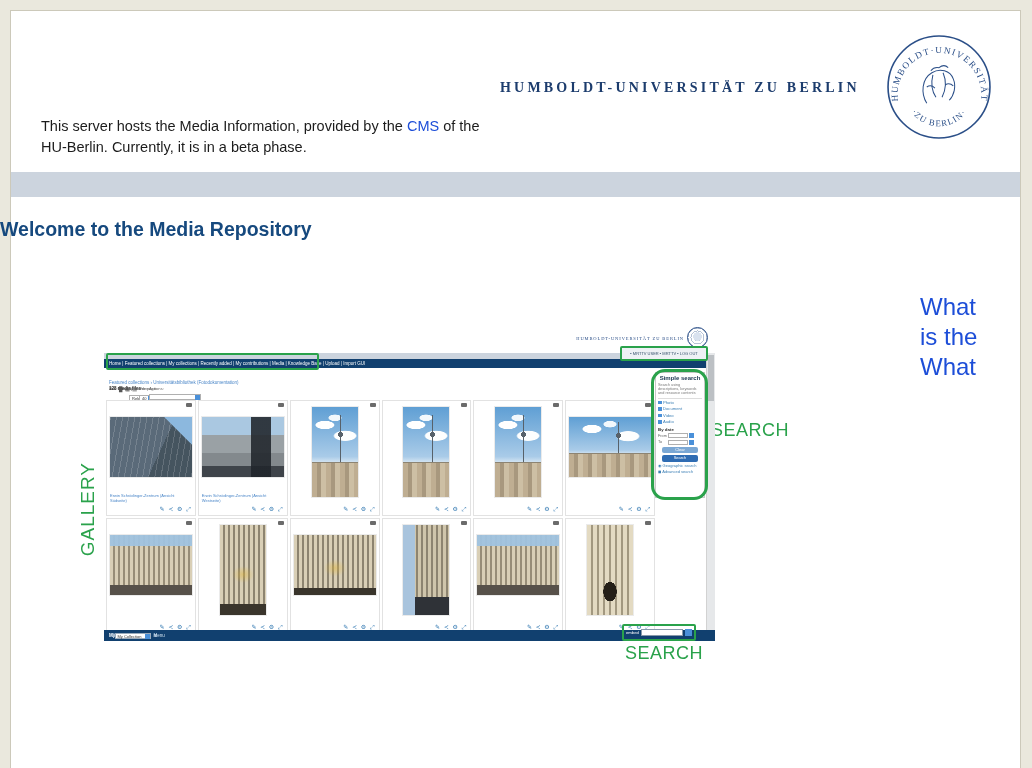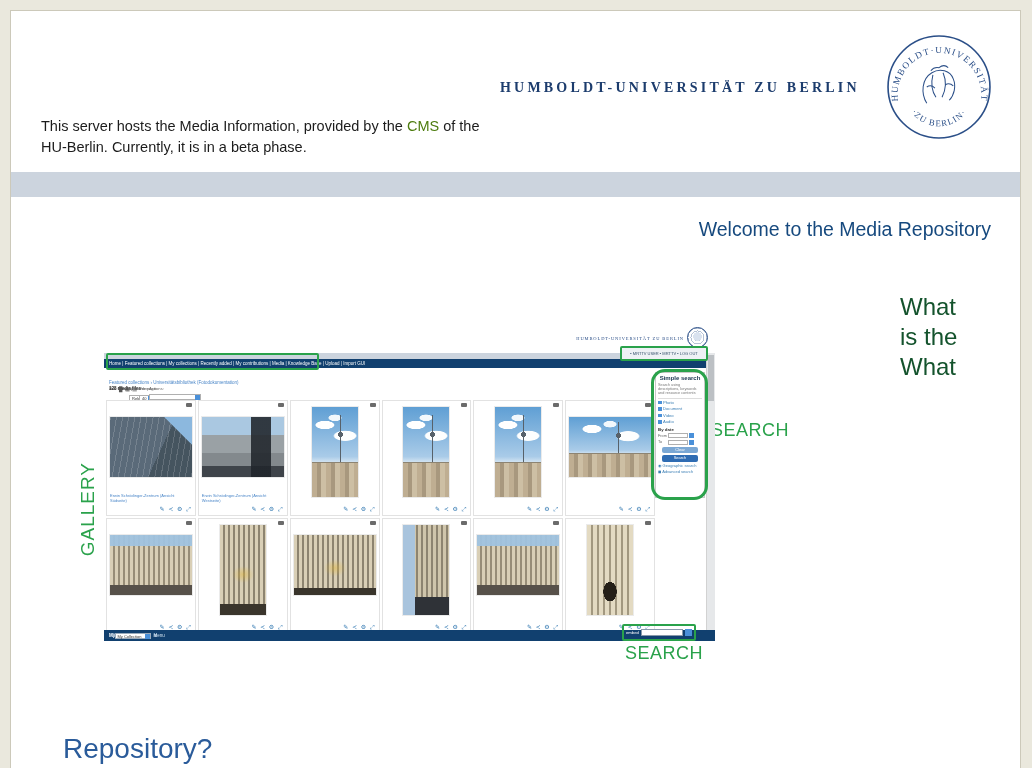--- a/index.html
+++ b/index.html
@@ -11,32 +11,32 @@
   .page { position:relative; width:1032px; height:768px; overflow:hidden; background:#eae8dd; }
   .panel {
     position:absolute; left:10px; top:10px; width:1011px; height:765px;
     background:#ffffff; border:1px solid #ccc9ba; border-bottom:none;
   }
   .graybar { position:absolute; left:11px; top:172px; width:1009px; height:25px; background:#ccd4de; }
 
   
   .si-title { position:absolute; left:41px; top:73px; font-size:17.5px; font-weight:bold; color:#0a0a0a; }
   .si-text  { position:absolute; left:41px; top:116px; width:458px; font-size:14.5px; line-height:21px; color:#1c1c1c; }
-  .si-text a { color:#4d7c0f; text-decoration:none; }
+  .si-text a { color:#1d4ed8; text-decoration:none; }
   .wordmark {
     position:absolute; left:500px; top:80px; white-space:nowrap;
     font-family:"Liberation Serif", "DejaVu Serif", serif;
     font-size:14px; font-weight:600; letter-spacing:3.2px; color:#1c3c6d;
   }
   .seal { position:absolute; left:886px; top:34px; width:106px; height:106px; }
 
   
-  .welcome { position:absolute; left:0; top:218px; width:991px; text-align:right;
-             font-size:19.5px; font-weight:normal; color:#16497e; }
-  .q-lines { position:absolute; left:900px; top:292px; font-size:24px; line-height:30px; color:#14532d; }
+  .welcome { position:absolute; left:0; top:218px; width:991px; text-align:left;
+             font-size:19.5px; font-weight:bold; color:#16497e; }
+  .q-lines { position:absolute; left:920px; top:292px; font-size:24px; line-height:30px; color:#1d4ed8; }
   .q-repo  { position:absolute; left:63px; top:733px; font-size:28px; color:#2a5b9a; }
 
   
   .anno { position:absolute; color:#2aa24b; letter-spacing:0.5px; }
   .anno-menubar { left:107px; top:324px; font-size:20px; }
   .anno-admin   { left:413px; top:324px; font-size:20px; }
   .anno-search  { left:711px; top:420px; font-size:18px; }
   .anno-share   { left:625px; top:643px; font-size:18px; }
   .anno-gallery { left:77px; top:462px; font-size:19px; writing-mode:vertical-rl; transform:rotate(180deg); letter-spacing:1px; }
 
@@ -181,21 +181,20 @@
       </g>
     </svg>
   </div>
 
   <div class="welcome">Welcome to the Media Repository</div>
   <div class="q-lines">
     <div>What</div>
     <div>is the</div>
     <div>What</div>
   </div>
-  <div class="q-repo">Repository?</div>
 
   <div class="anno anno-menubar">MENU BAR</div>
   <div class="anno anno-admin">ADMINISTRATION</div>
   <div class="anno anno-gallery">GALLERY</div>
   <div class="anno anno-search">SEARCH</div>
   <div class="anno anno-share">SEARCH</div>
 
   <div class="mini">
     <div class="m-uniword">HUMBOLDT-UNIVERSITÄT ZU BERLIN</div>
     <div class="m-logo"></div>

